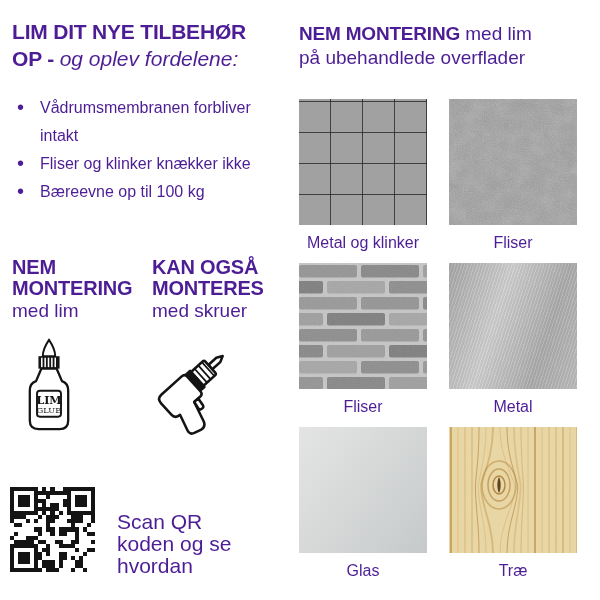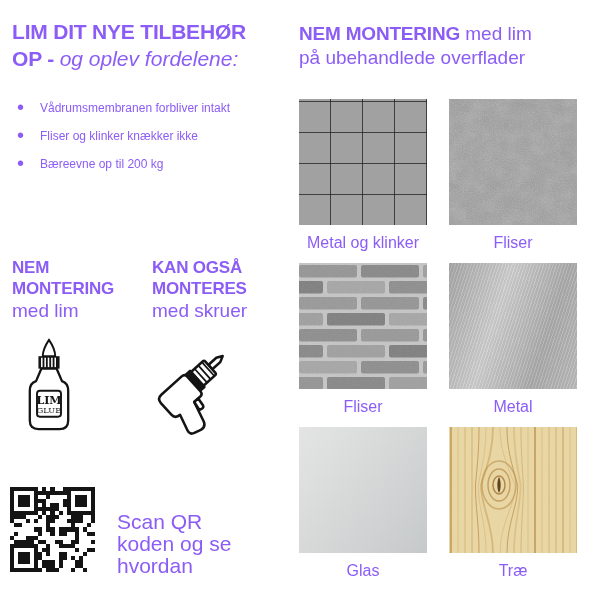--- a/index.html
+++ b/index.html
@@ -1,31 +1,31 @@
 <!DOCTYPE html>
 <html><head>
 <meta charset="utf-8">
 <style>
   html,body{margin:0;padding:0;background:#ffffff;}
   .canvas{
     position:relative;width:600px;height:600px;background:#ffffff;overflow:hidden;
-    font-family:"Liberation Sans","DejaVu Sans",sans-serif;color:#8b5cf6;
+    font-family:"Liberation Sans","DejaVu Sans",sans-serif;color:#4c1d95;
   }
   
   .head-left{position:absolute;left:12px;top:18px;width:285px;
     font-size:21px;line-height:27px;font-weight:700;letter-spacing:-0.2px;}
   .head-left .regular{font-weight:400;letter-spacing:0;font-style:italic;}
   .benefits{position:absolute;left:12px;top:94px;width:272px;
-    list-style:none;margin:0;padding:0;font-size:12px;line-height:28px;}
+    list-style:none;margin:0;padding:0;font-size:16px;line-height:28px;}
   .benefits li{position:relative;padding-left:28px;}
   .benefits li::before{content:"\2022";position:absolute;left:5px;top:-1px;font-size:20px;}
   .mid{position:absolute;left:12px;top:257px;display:flex;}
   .mid .col1{width:140px;}
   .mid .col2{width:145px;}
-  .mid h3{margin:0;font-size:17px;line-height:21px;font-weight:700;letter-spacing:-0.2px;}
+  .mid h3{margin:0;font-size:20px;line-height:21px;font-weight:700;letter-spacing:-0.2px;}
   .mid .subtitle{font-size:19px;line-height:24px;font-weight:400;}
   .glue-icon-box{margin:14px 0 0 8px;}
   .drill-icon-box{margin:14px 0 0 -8px;}
   
   .qr-row{position:absolute;left:10px;top:487px;display:flex;}
   .qr-svg{width:85px;height:85px;shape-rendering:crispEdges;}
   .qr-caption{margin-left:22px;padding-top:24px;font-size:21px;line-height:22px;}
   
   .right{position:absolute;left:299px;top:22px;width:282px;}
   .r-head{font-size:19px;line-height:24px;font-weight:400;}
@@ -70,21 +70,21 @@
   </svg>
 
   <div class="head-left">
     <div><span>LIM DIT NYE TILBEHØR</span></div>
     <div><span>OP -</span> <span class="regular">og oplev fordelene:</span></div>
   </div>
 
   <ul class="benefits">
     <li>Vådrumsmembranen forbliver intakt</li>
     <li>Fliser og klinker knækker ikke</li>
-    <li>Bæreevne op til 200 kg</li>
+    <li>Bæreevne op til 100 kg</li>
   </ul>
 
   <div class="mid">
     <div class="col1">
       <h3>
         <span>NEM</span><br>
         <span>MONTERING</span>
       </h3>
       <div class="subtitle">med lim</div>
       <div class="glue-icon-box">

